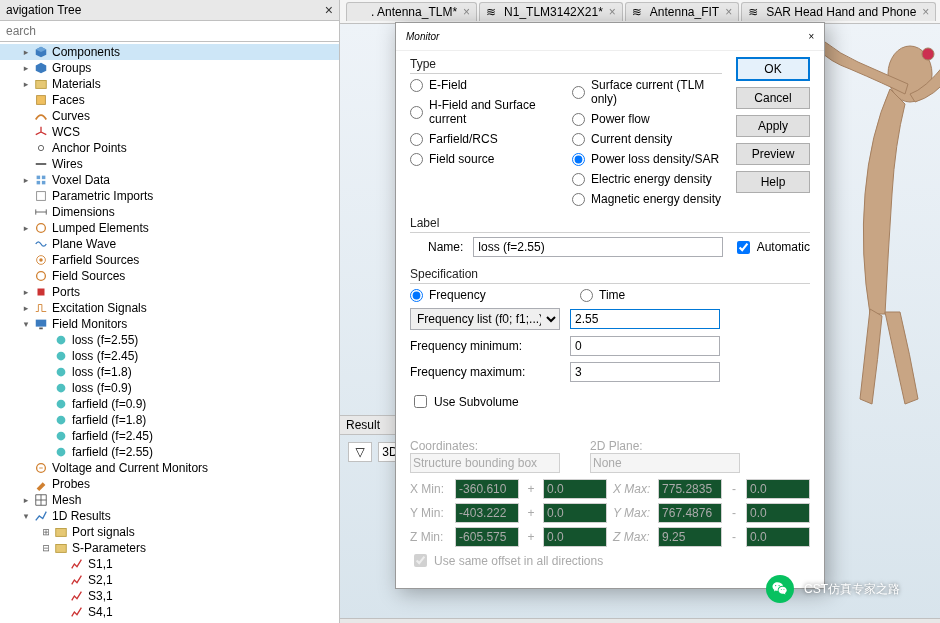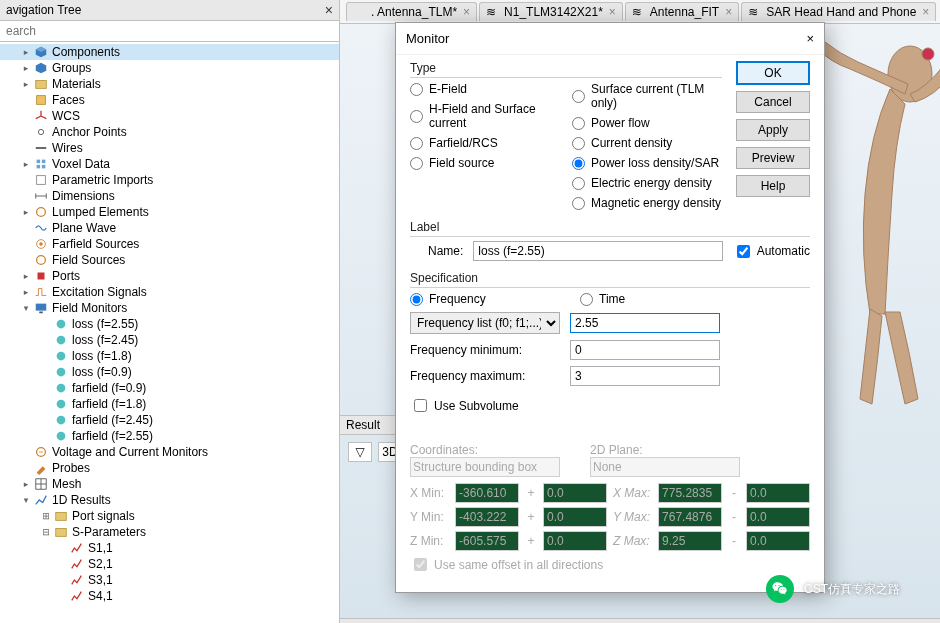--- a/index.html
+++ b/index.html
@@ -30,21 +30,21 @@
 .tab .tclose { color: #888; cursor: pointer; margin-left: 2px; }
 .viewport { position: absolute; left: 0; right: 0; top: 24px; bottom: 0; background: linear-gradient(#eef3f8,#d8e4ec); }
 .body-shape { position: absolute; right: -30px; top: 10px; width: 160px; height: 400px; }
 
 .results-bar { position: absolute; left: 0; top: 415px; background: #e8e8e8; border-top: 1px solid #c0c0c0; border-bottom: 1px solid #c0c0c0; padding: 2px 6px; width: 60px; }
 .results-tools { position: absolute; left: 0; top: 438px; display: flex; gap: 6px; padding: 4px 8px; }
 .results-tools .tool { width: 24px; height: 20px; border: 1px solid #c0c0c0; background: #fff; display: flex; align-items: center; justify-content: center; }
 
 .dialog { position: absolute; left: 395px; top: 22px; width: 430px; background: #fff; border: 1px solid #999; box-shadow: 4px 4px 20px rgba(0,0,0,0.3); z-index: 100; }
 .dlg-title { display: flex; justify-content: space-between; align-items: center; padding: 8px 10px; border-bottom: 1px solid #eee; }
-.dlg-title span { font-size: 13px; }
+.dlg-title span { font-size: 10px; font-style: italic; }
 .dlg-close { cursor: pointer; font-size: 16px; }
 .dlg-body { padding: 6px 14px 12px 14px; }
 
 .group { margin-bottom: 10px; }
 .group-label { color: #222; margin-bottom: 4px; border-bottom: 1px solid #d0d0d0; padding-bottom: 2px; }
 .type-grid { display: flex; gap: 12px; }
 .type-col { flex: 1; display: flex; flex-direction: column; gap: 6px; }
 .radio-row { display: flex; align-items: center; gap: 6px; cursor: pointer; }
 .radio-row input { margin: 0; }
 
@@ -124,20 +124,29 @@
           <span class="tlabel">Materials</span>
         </div>
       <div class="tree-item depth-1">
           <span class="expander"></span>
           <span class="ticon">
             <svg viewBox="0 0 16 16">
               <rect x="3" y="3" width="10" height="10" fill="#f0c060" stroke="#b8903c"></rect>
             </svg>
           </span>
           <span class="tlabel">Faces</span>
+        </div>
+      <div class="tree-item depth-1">
+          <span class="expander"></span>
+          <span class="ticon">
+            <svg viewBox="0 0 16 16">
+              <path d="M2 12 Q8 2 14 12" stroke="#d08030" fill="none" stroke-width="2"></path>
+            </svg>
+          </span>
+          <span class="tlabel">Curves</span>
         </div>
       <div class="tree-item depth-1">
           <span class="expander"></span>
           <span class="ticon">
             <svg viewBox="0 0 16 16">
               <path d="M8 8 L8 2 M8 8 L14 11 M8 8 L2 11" stroke="#cc3333" stroke-width="1.5"></path>
             </svg>
           </span>
           <span class="tlabel">WCS</span>
         </div>

